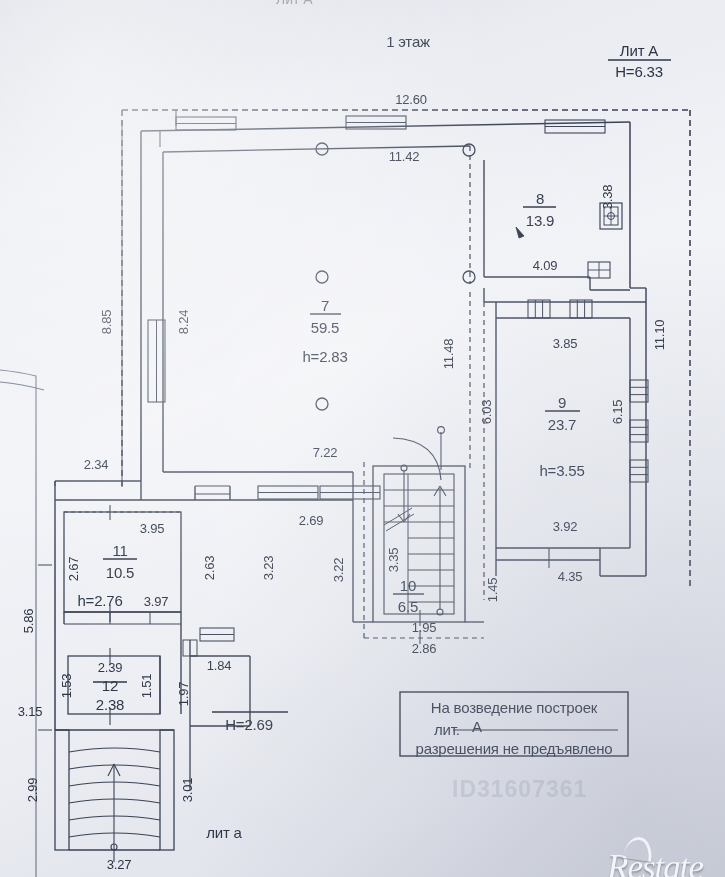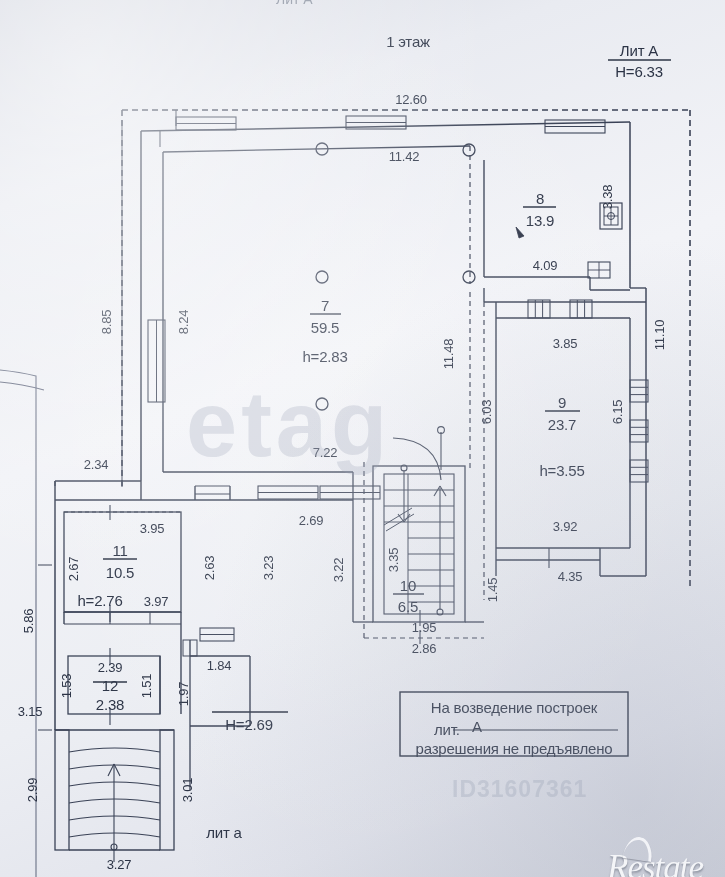--- a/index.html
+++ b/index.html
@@ -391,21 +391,20 @@
       <text x="472" y="732" class="lbl big" text-anchor="start">А</text>
       <text x="514" y="754" class="lbl big">разрешения не предъявлено</text>
     </g>
   </svg>
   </div>
 
   <div class="grain"></div>
 
   <div id="toptext">Лит А</div>
 
-  <div class="wm" id="wm-etag">etag</div>
   <div class="wm" id="wm-id">ID31607361</div>
 
   <div id="logo">
     <span class="arc"></span>
     <span>Restate</span>
   </div>
 
 </div>
 
 </body></html>

